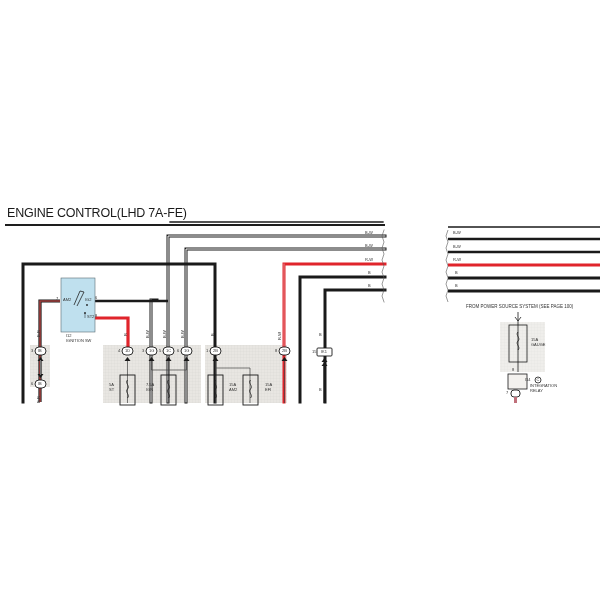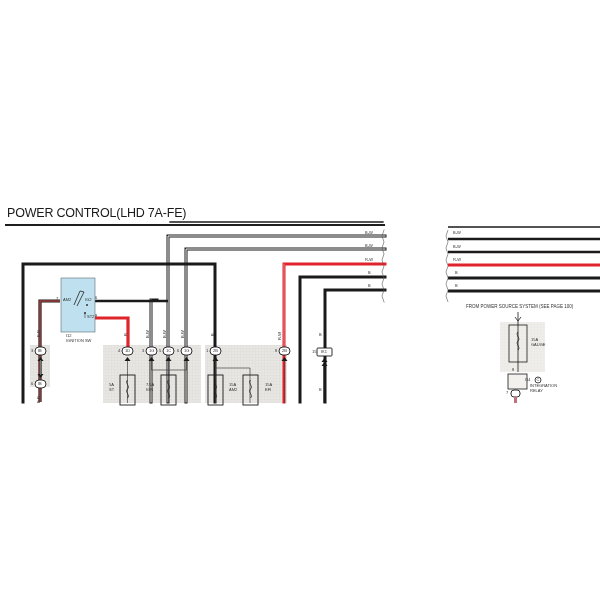--- a/index.html
+++ b/index.html
@@ -130,21 +130,21 @@
     <line x1="518" y1="312" x2="518" y2="372"></line>
     <path d="M515 317 l3 4 l3 -4"></path>
     <rect x="509" y="325" width="18" height="37"></rect>
     <path d="M518 332 c-3 3 3 6 0 9 c-3 3 3 6 0 9" stroke-width="0.8"></path>
     <rect x="508" y="374" width="19" height="15" fill="#f3f1ee"></rect>
     <circle cx="538" cy="380" r="3" stroke-width="0.8"></circle>
     <line x1="515.5" y1="397" x2="515.5" y2="403" stroke="#c0707a" stroke-width="3"></line>
   </g>
 </svg>
 
-<div class="title">POWER CONTROL(LHD 7A-FE)</div>
+<div class="title">ENGINE CONTROL(LHD 7A-FE)</div>
 <div class="title-rule"></div>
 
 <span class="lbl" style="left:56px;top:297px;">7</span>
 <span class="lbl" style="left:63px;top:298px;">AM2</span>
 <span class="lbl" style="left:85px;top:298px;">IG2</span>
 <span class="lbl" style="left:95px;top:296px;">6</span>
 <span class="lbl" style="left:87px;top:315px;">ST2</span>
 <span class="lbl" style="left:95px;top:314px;">8</span>
 <span class="lbl" style="left:66px;top:334px;">I12</span>
 <span class="lbl" style="left:66px;top:339px;">IGNITION SW</span>

